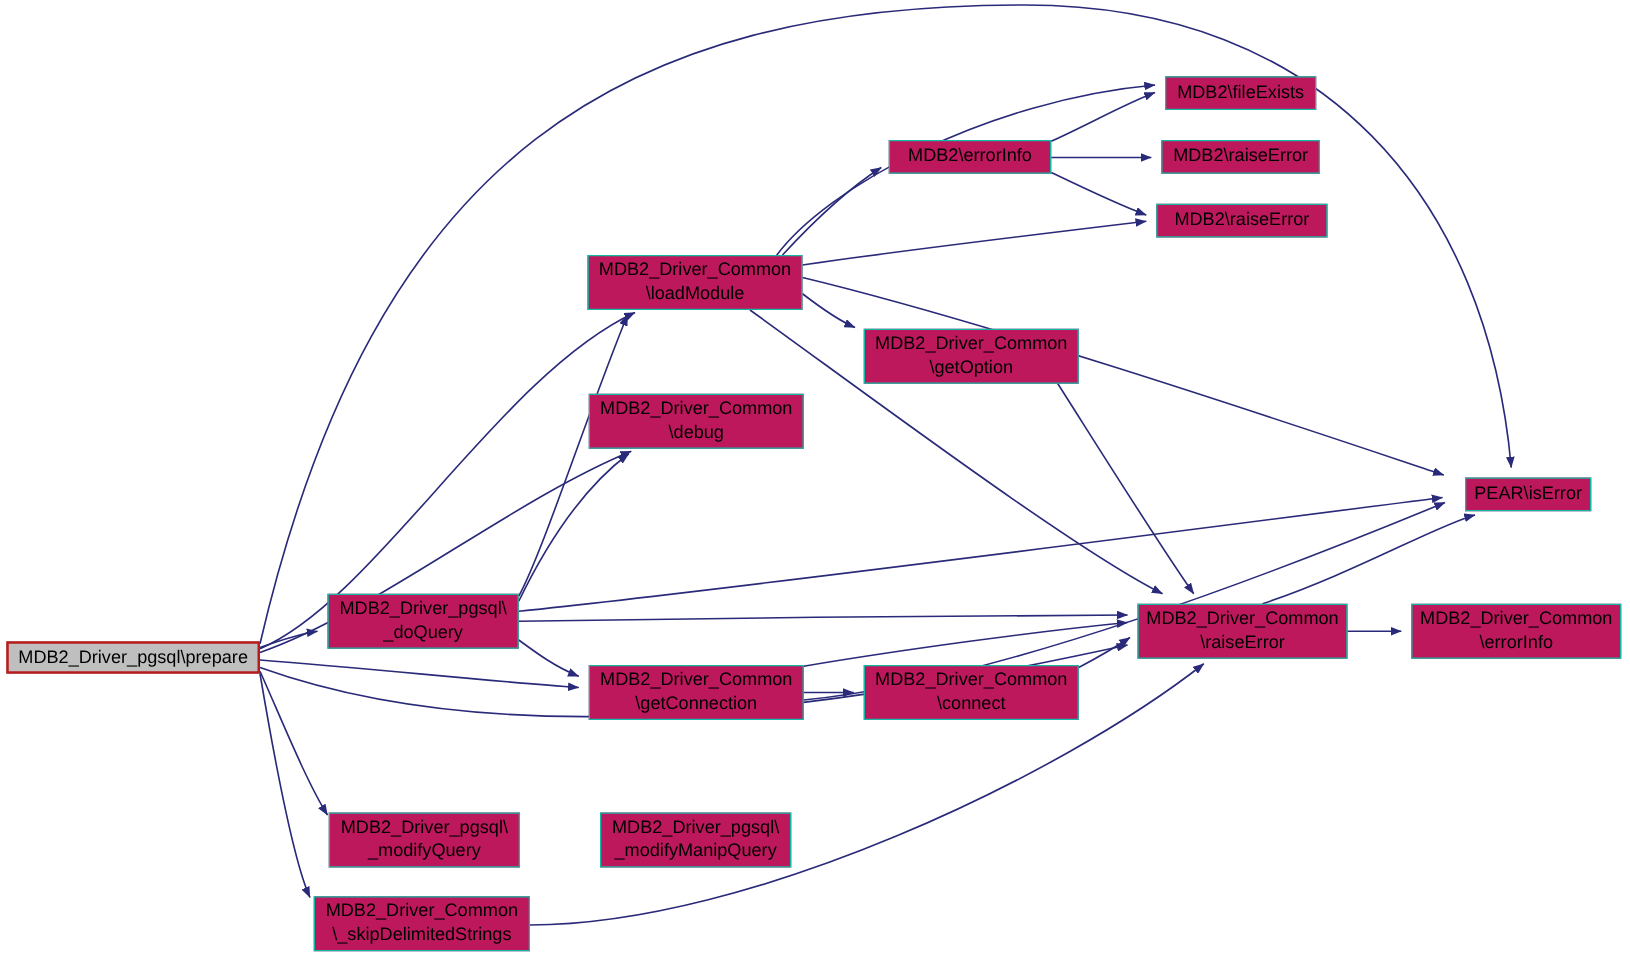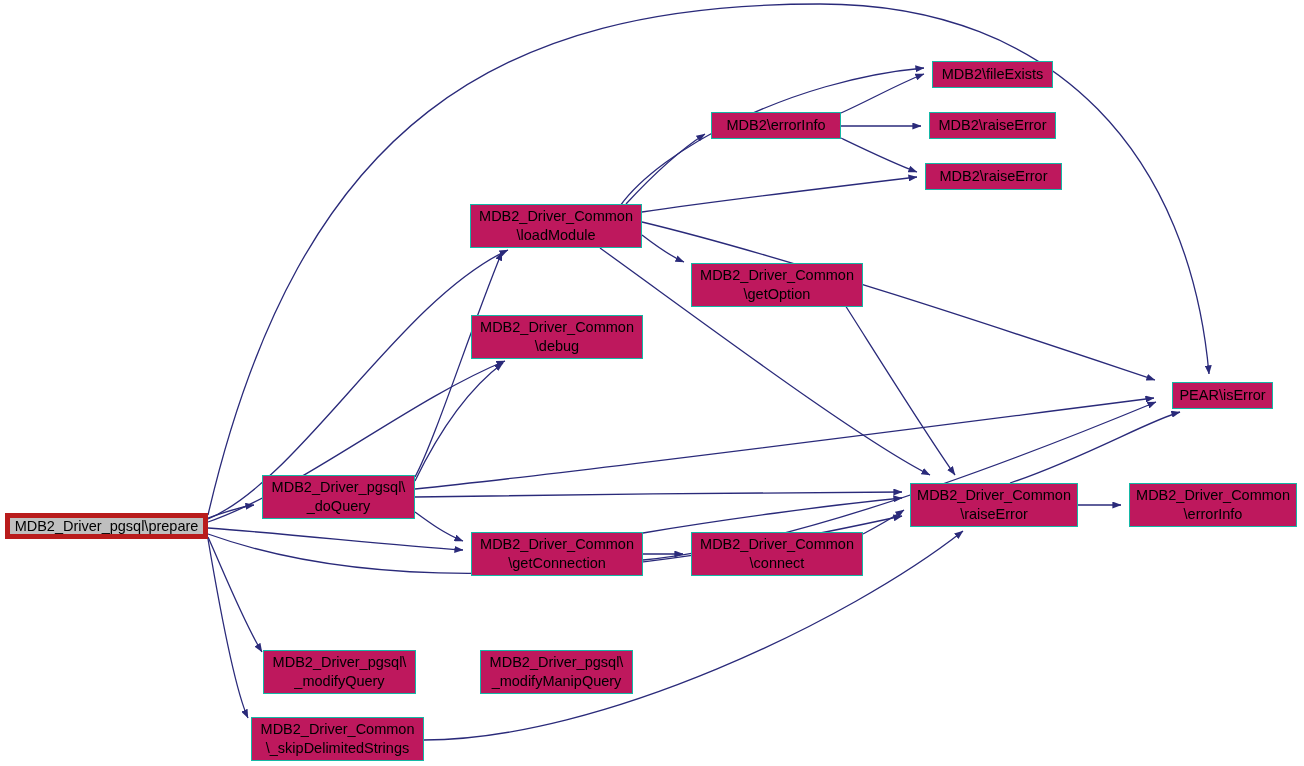--- a/index.html
+++ b/index.html
@@ -22,21 +22,21 @@
     justify-content:center;
     text-align:center;
     font-size:14.5px;
     line-height:19px;
     letter-spacing:0px;
     white-space:pre-line;
     z-index:3;
   }
   .node.current{
     background:#bfbfbf;
-    border:5px solid #b91c1c;
+    border:2px solid #b91c1c;
   }
   .node .lbl{display:block;padding:0 4px;}
 </style>
 </head>
 <body>
 
 <div id="canvas">
   <svg id="edges" xmlns="http://www.w3.org/2000/svg">
     <defs>
       <marker id="arrow" markerWidth="9" markerHeight="7" refX="8.6" refY="3.5" orient="auto" markerUnits="userSpaceOnUse">

